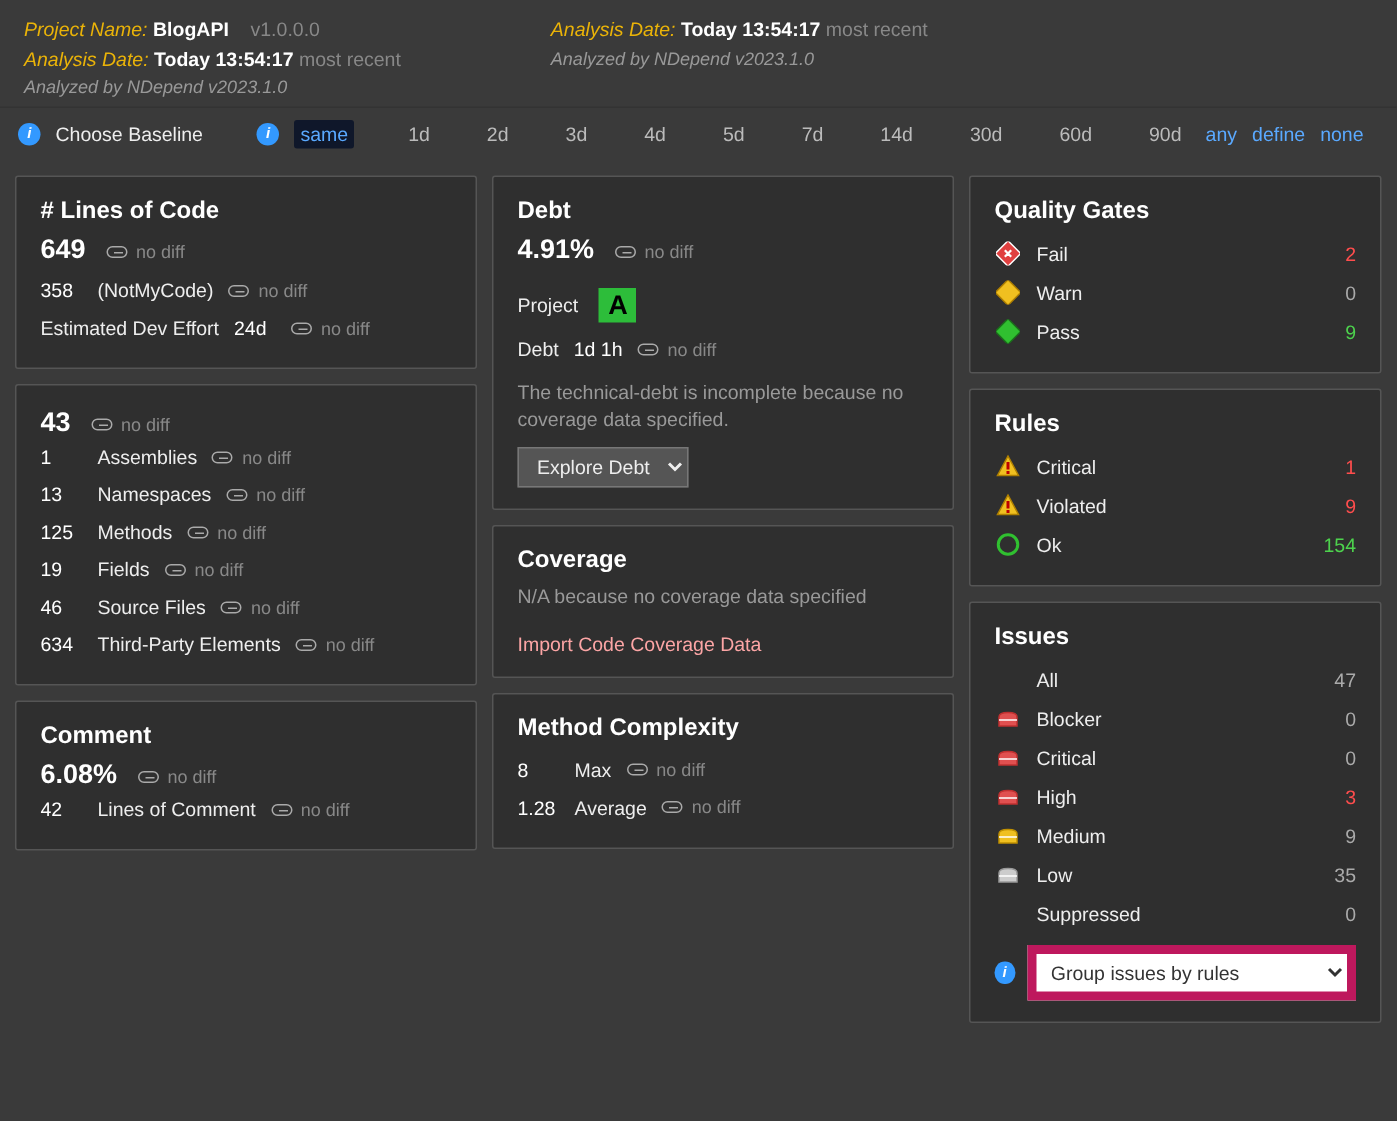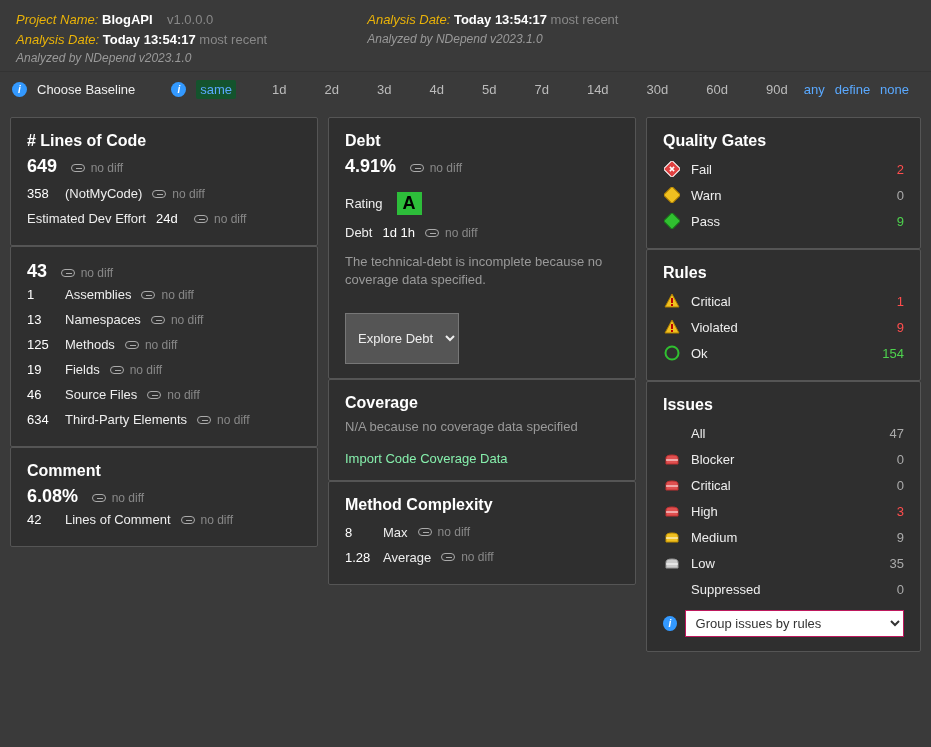--- a/index.html
+++ b/index.html
@@ -36,30 +36,30 @@
     background: #3399ff;
     color: #fff;
     border-radius: 50%;
     font-size: 10px;
     font-weight: bold;
     align-items: center;
     justify-content: center;
     font-style: italic;
   }
   .baseline-row .choose { color: #eee; }
-  .baseline-row .same { background: #14532d; color: #5aa9ff; padding: 2px 4px; border-radius: 2px; font-style: normal; }
+  .baseline-row .same { background: #0f172a; color: #5aa9ff; padding: 2px 4px; border-radius: 2px; font-style: normal; }
   .baseline-row .opt { color: #bbb; cursor: pointer; padding: 2px 6px; margin-left: 20px; }
   .baseline-row .link { color: #5aa9ff; cursor: pointer; }
   .grid {
     display: grid;
     grid-template-columns: 308px 308px 1fr;
     gap: 10px;
     padding: 10px;
   }
-  .col { display: flex; flex-direction: column; gap: 0; }
+  .col { display: flex; flex-direction: column; gap: 10px; }
   .panel {
     background: #2f2f2f;
     border: 1px solid #555;
     border-radius: 2px;
     padding: 14px 16px;
   }
   .panel h2 {
     font-size: 16px;
     color: #fff;
     font-weight: bold;
@@ -108,43 +108,43 @@
     color: #000;
     font-weight: bold;
     font-size: 18px;
     padding: 1px 6px;
     margin-left: 4px;
   }
   select.explore {
     background: #555;
     color: #eee;
     border: 1px solid #777;
-    padding: 16px 8px;
+    padding: 4px 8px;
     font-size: 13px;
-    margin-top: 16px;
-  }
-  .link2 { color: #86efac; cursor: pointer; }
+    margin-top: 1px;
+  }
+  .link2 { color: #fca5a5; cursor: pointer; }
   .qrow {
     display: flex;
     align-items: center;
     gap: 10px;
     padding: 4px 0;
   }
   .qrow .qlabel { flex: 1; color: #eee; }
   .qrow .qval { min-width: 24px; text-align: right; }
   .red { color: #ff4d4d; }
   .green { color: #4dd24d; }
   .grey { color: #aaa; }
   .icon-box { width: 18px; height: 18px; display: inline-flex; align-items: center; justify-content: center; }
   svg { display: block; }
   .issues-select {
     width: 100%;
     background: #fff;
     color: #333;
-    border: 1px solid #be185d;
+    border: 6px solid #be185d;
     padding: 4px 6px;
     font-size: 13px;
   }
   .issues-footer { display: flex; align-items: center; gap: 8px; margin-top: 8px; }
   .subheadspace { height: 4px; }
 </style>
 </head>
 <body>
 
 <div class="header">
@@ -313,21 +313,21 @@
     <div class="panel">
       <h2>Debt</h2>
       <div>
         <span class="big">4.91%</span>
         <span class="nodiff">
             <span class="nodiff-icon"></span>
             <span>no diff</span>
           </span>
       </div>
       <div class="row" style="margin-top:10px">
-        <span class="lbl">Rating</span>
+        <span class="lbl">Project</span>
         <span class="rating">A</span>
       </div>
       <div class="row">
         <span class="lbl">Debt</span>
         <span class="num">1d 1h</span>
         <span class="nodiff">
             <span class="nodiff-icon"></span>
             <span>no diff</span>
           </span>
       </div>

